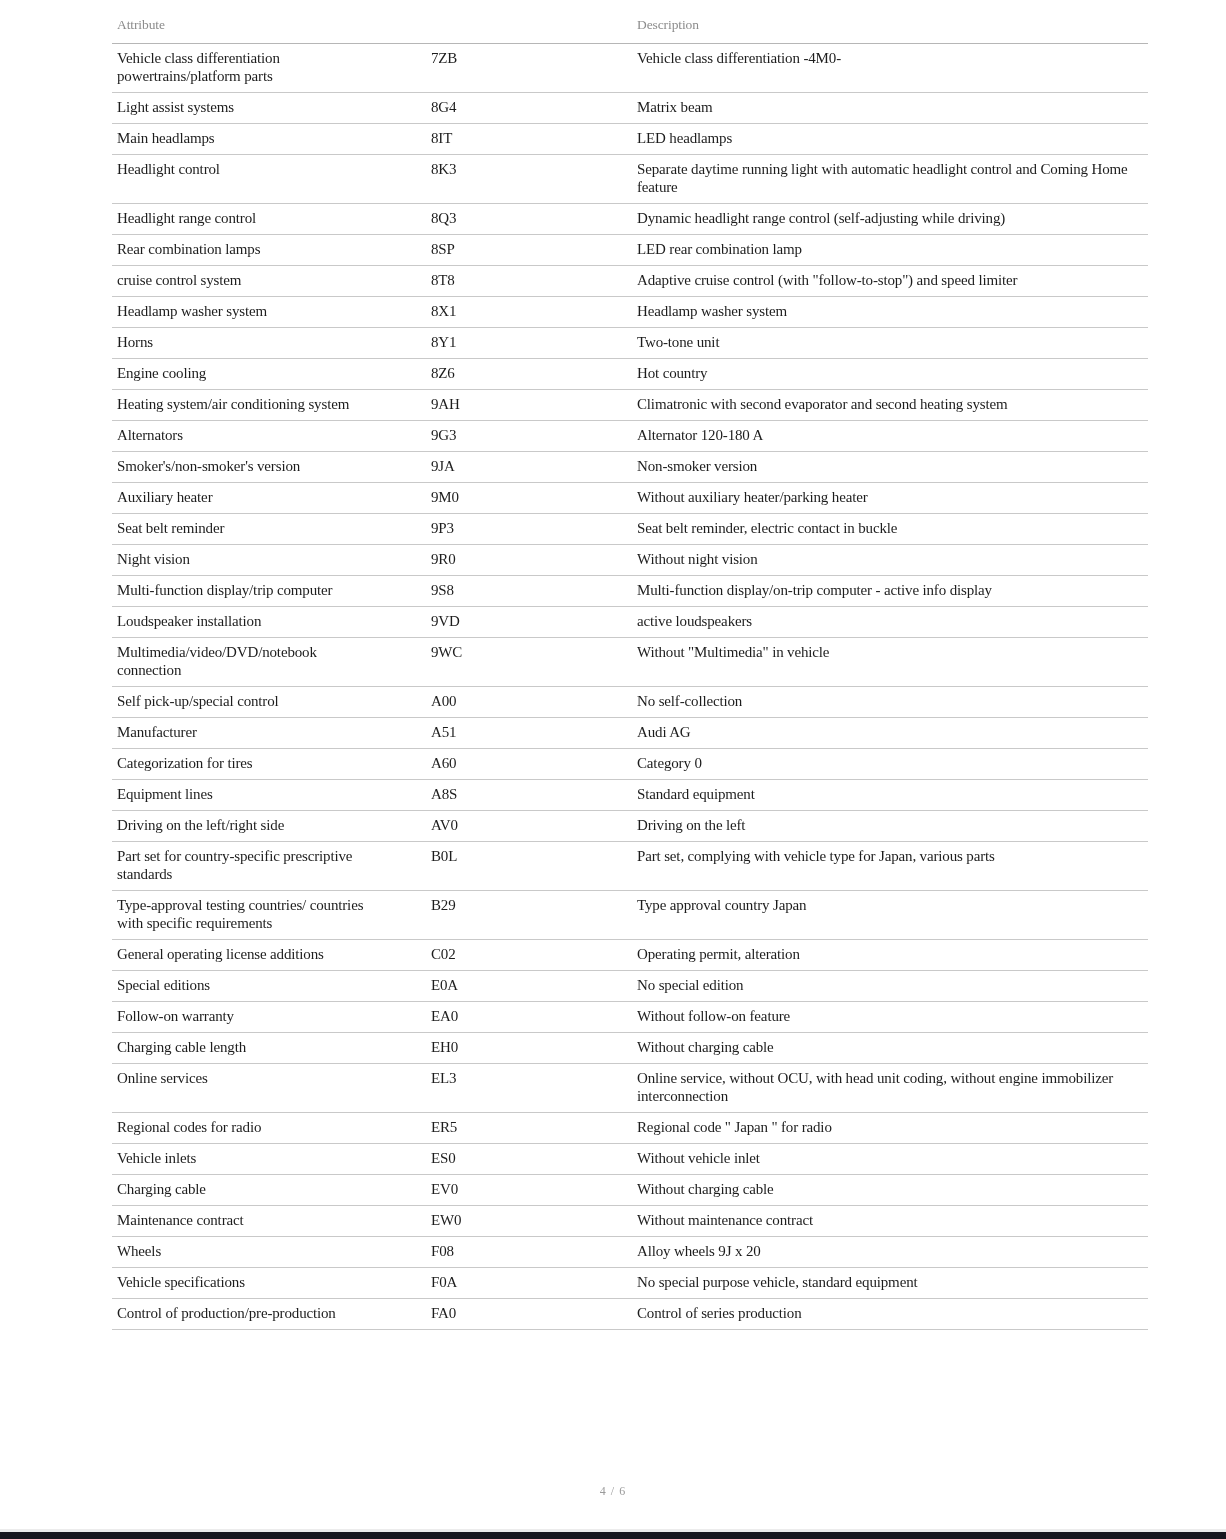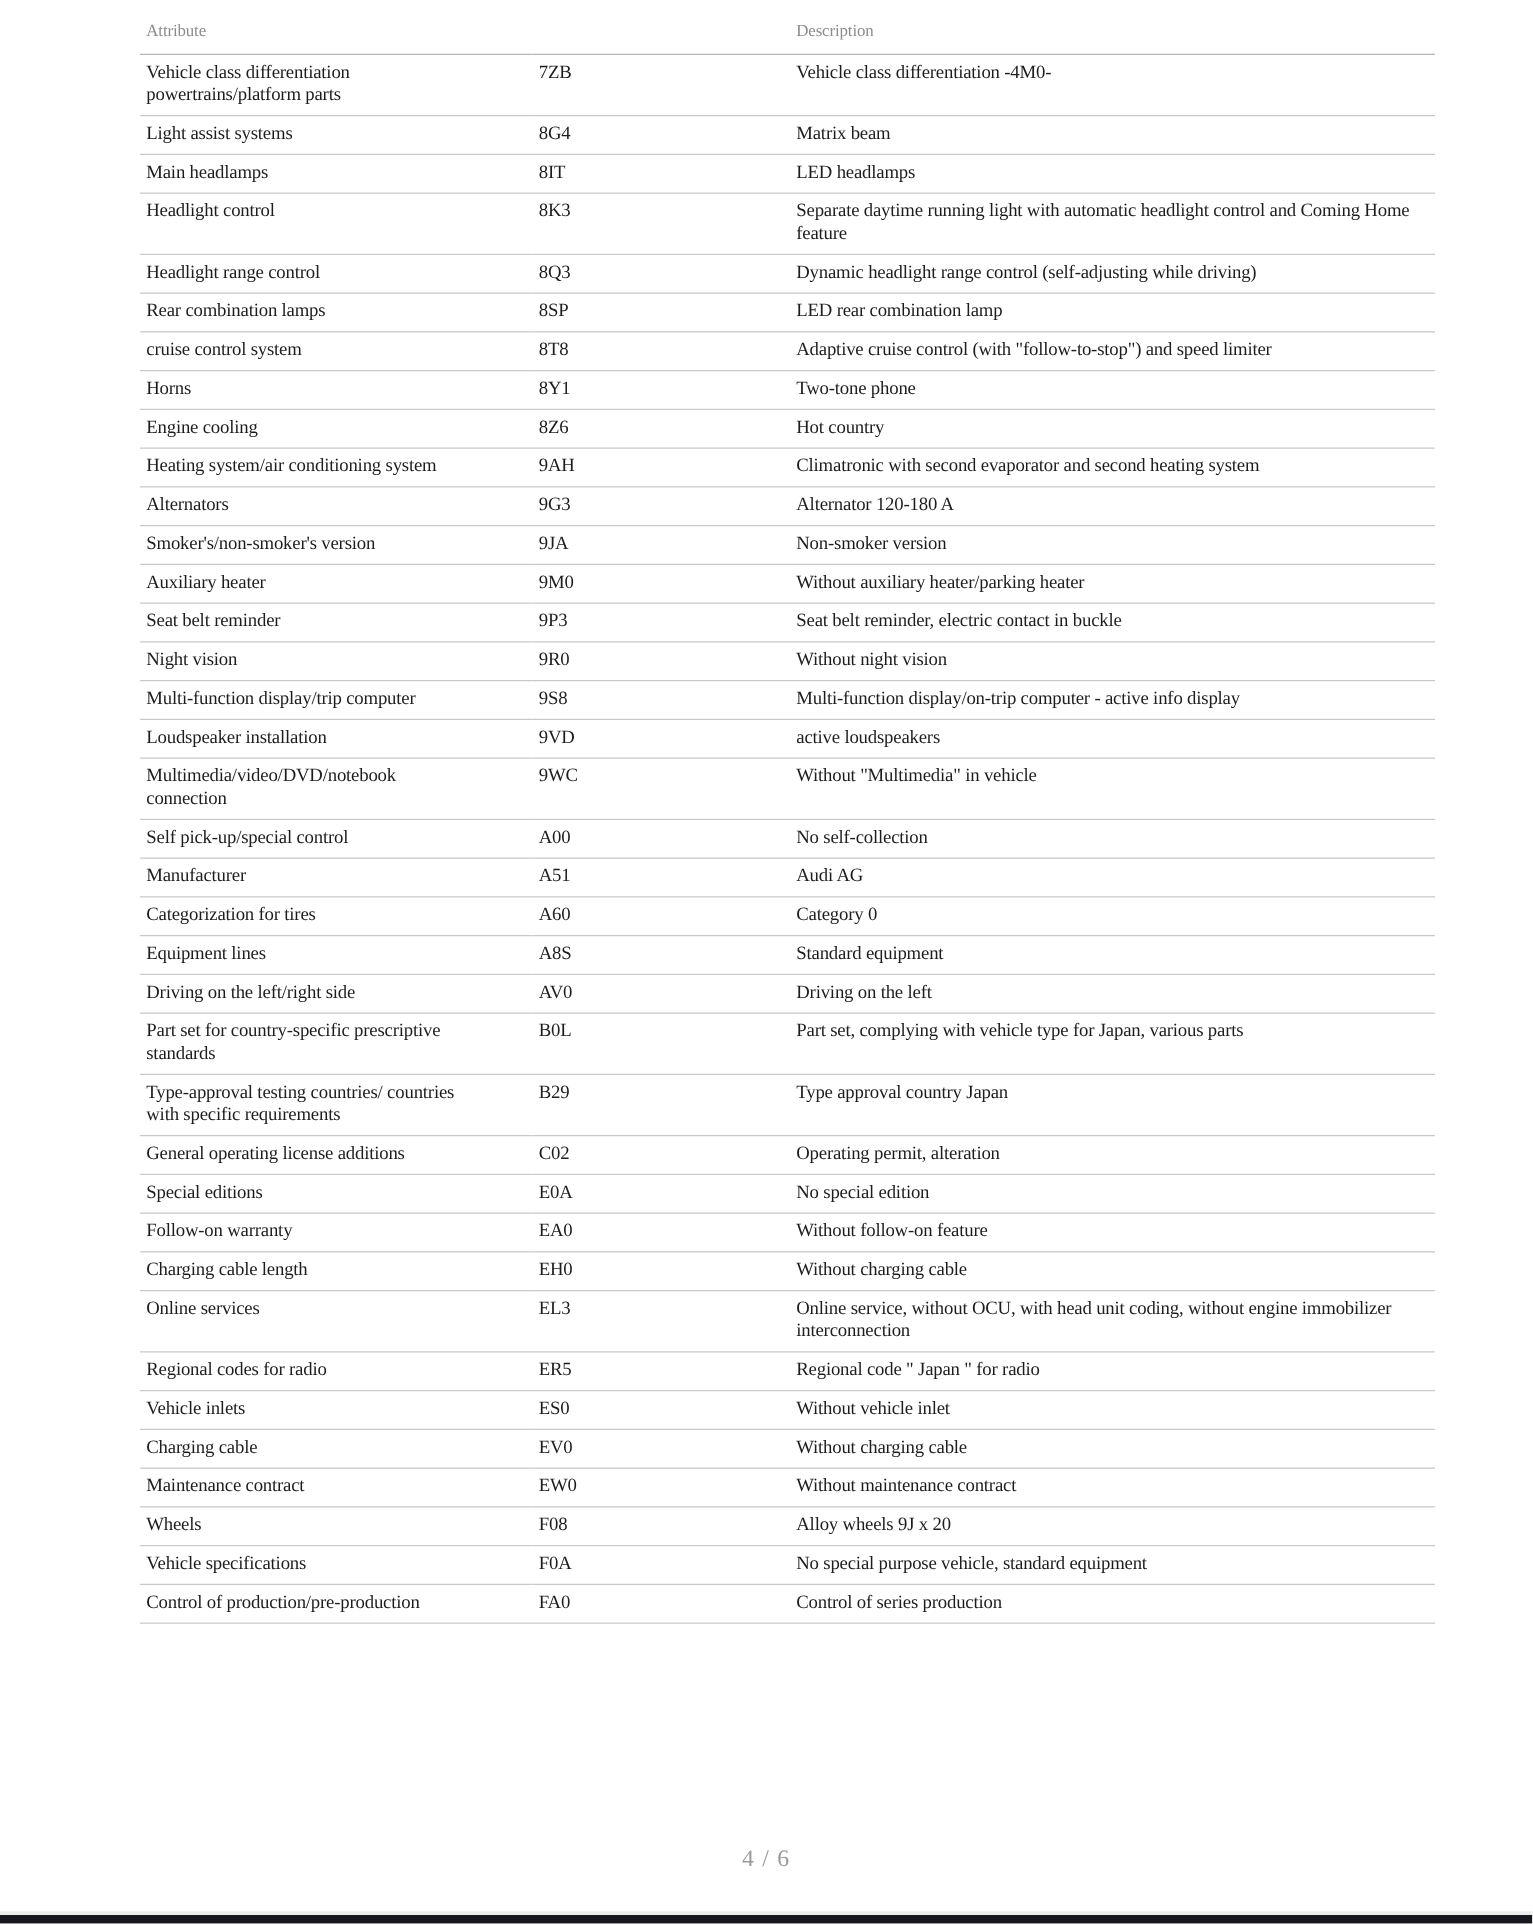--- a/index.html
+++ b/index.html
@@ -45,21 +45,21 @@
     padding: 5px 6px 7px 5px;
     border-bottom: 1px solid #c9c9c9;
   }
   td.attr-cell { padding-right: 59px; }
   .page-number {
     position: absolute;
     bottom: 40px;
     left: 0;
     width: 100%;
     text-align: center;
-    font-size: 19px;
+    font-size: 12px;
     color: #9a9a9a;
     letter-spacing: 1px;
   }
   .bottom-divider {
     position: absolute;
     bottom: 7px;
     left: 0;
     width: 100%;
     height: 3px;
     background: #ececec;
@@ -122,23 +122,28 @@
     <td class="attr-cell">Rear combination lamps</td>
     <td class="code-cell">8SP</td>
     <td class="desc-cell">LED rear combination lamp</td>
   </tr>
           <tr>
     <td class="attr-cell">cruise control system</td>
     <td class="code-cell">8T8</td>
     <td class="desc-cell">Adaptive cruise control (with  "follow-to-stop") and speed limiter</td>
   </tr>
           <tr>
+    <td class="attr-cell">Headlamp washer system</td>
+    <td class="code-cell">8X1</td>
+    <td class="desc-cell">Headlamp washer system</td>
+  </tr>
+          <tr>
     <td class="attr-cell">Horns</td>
     <td class="code-cell">8Y1</td>
-    <td class="desc-cell">Two-tone phone</td>
+    <td class="desc-cell">Two-tone unit</td>
   </tr>
           <tr>
     <td class="attr-cell">Engine cooling</td>
     <td class="code-cell">8Z6</td>
     <td class="desc-cell">Hot country</td>
   </tr>
           <tr>
     <td class="attr-cell">Heating system/air conditioning system</td>
     <td class="code-cell">9AH</td>
     <td class="desc-cell">Climatronic with second evaporator and  second heating system</td>

